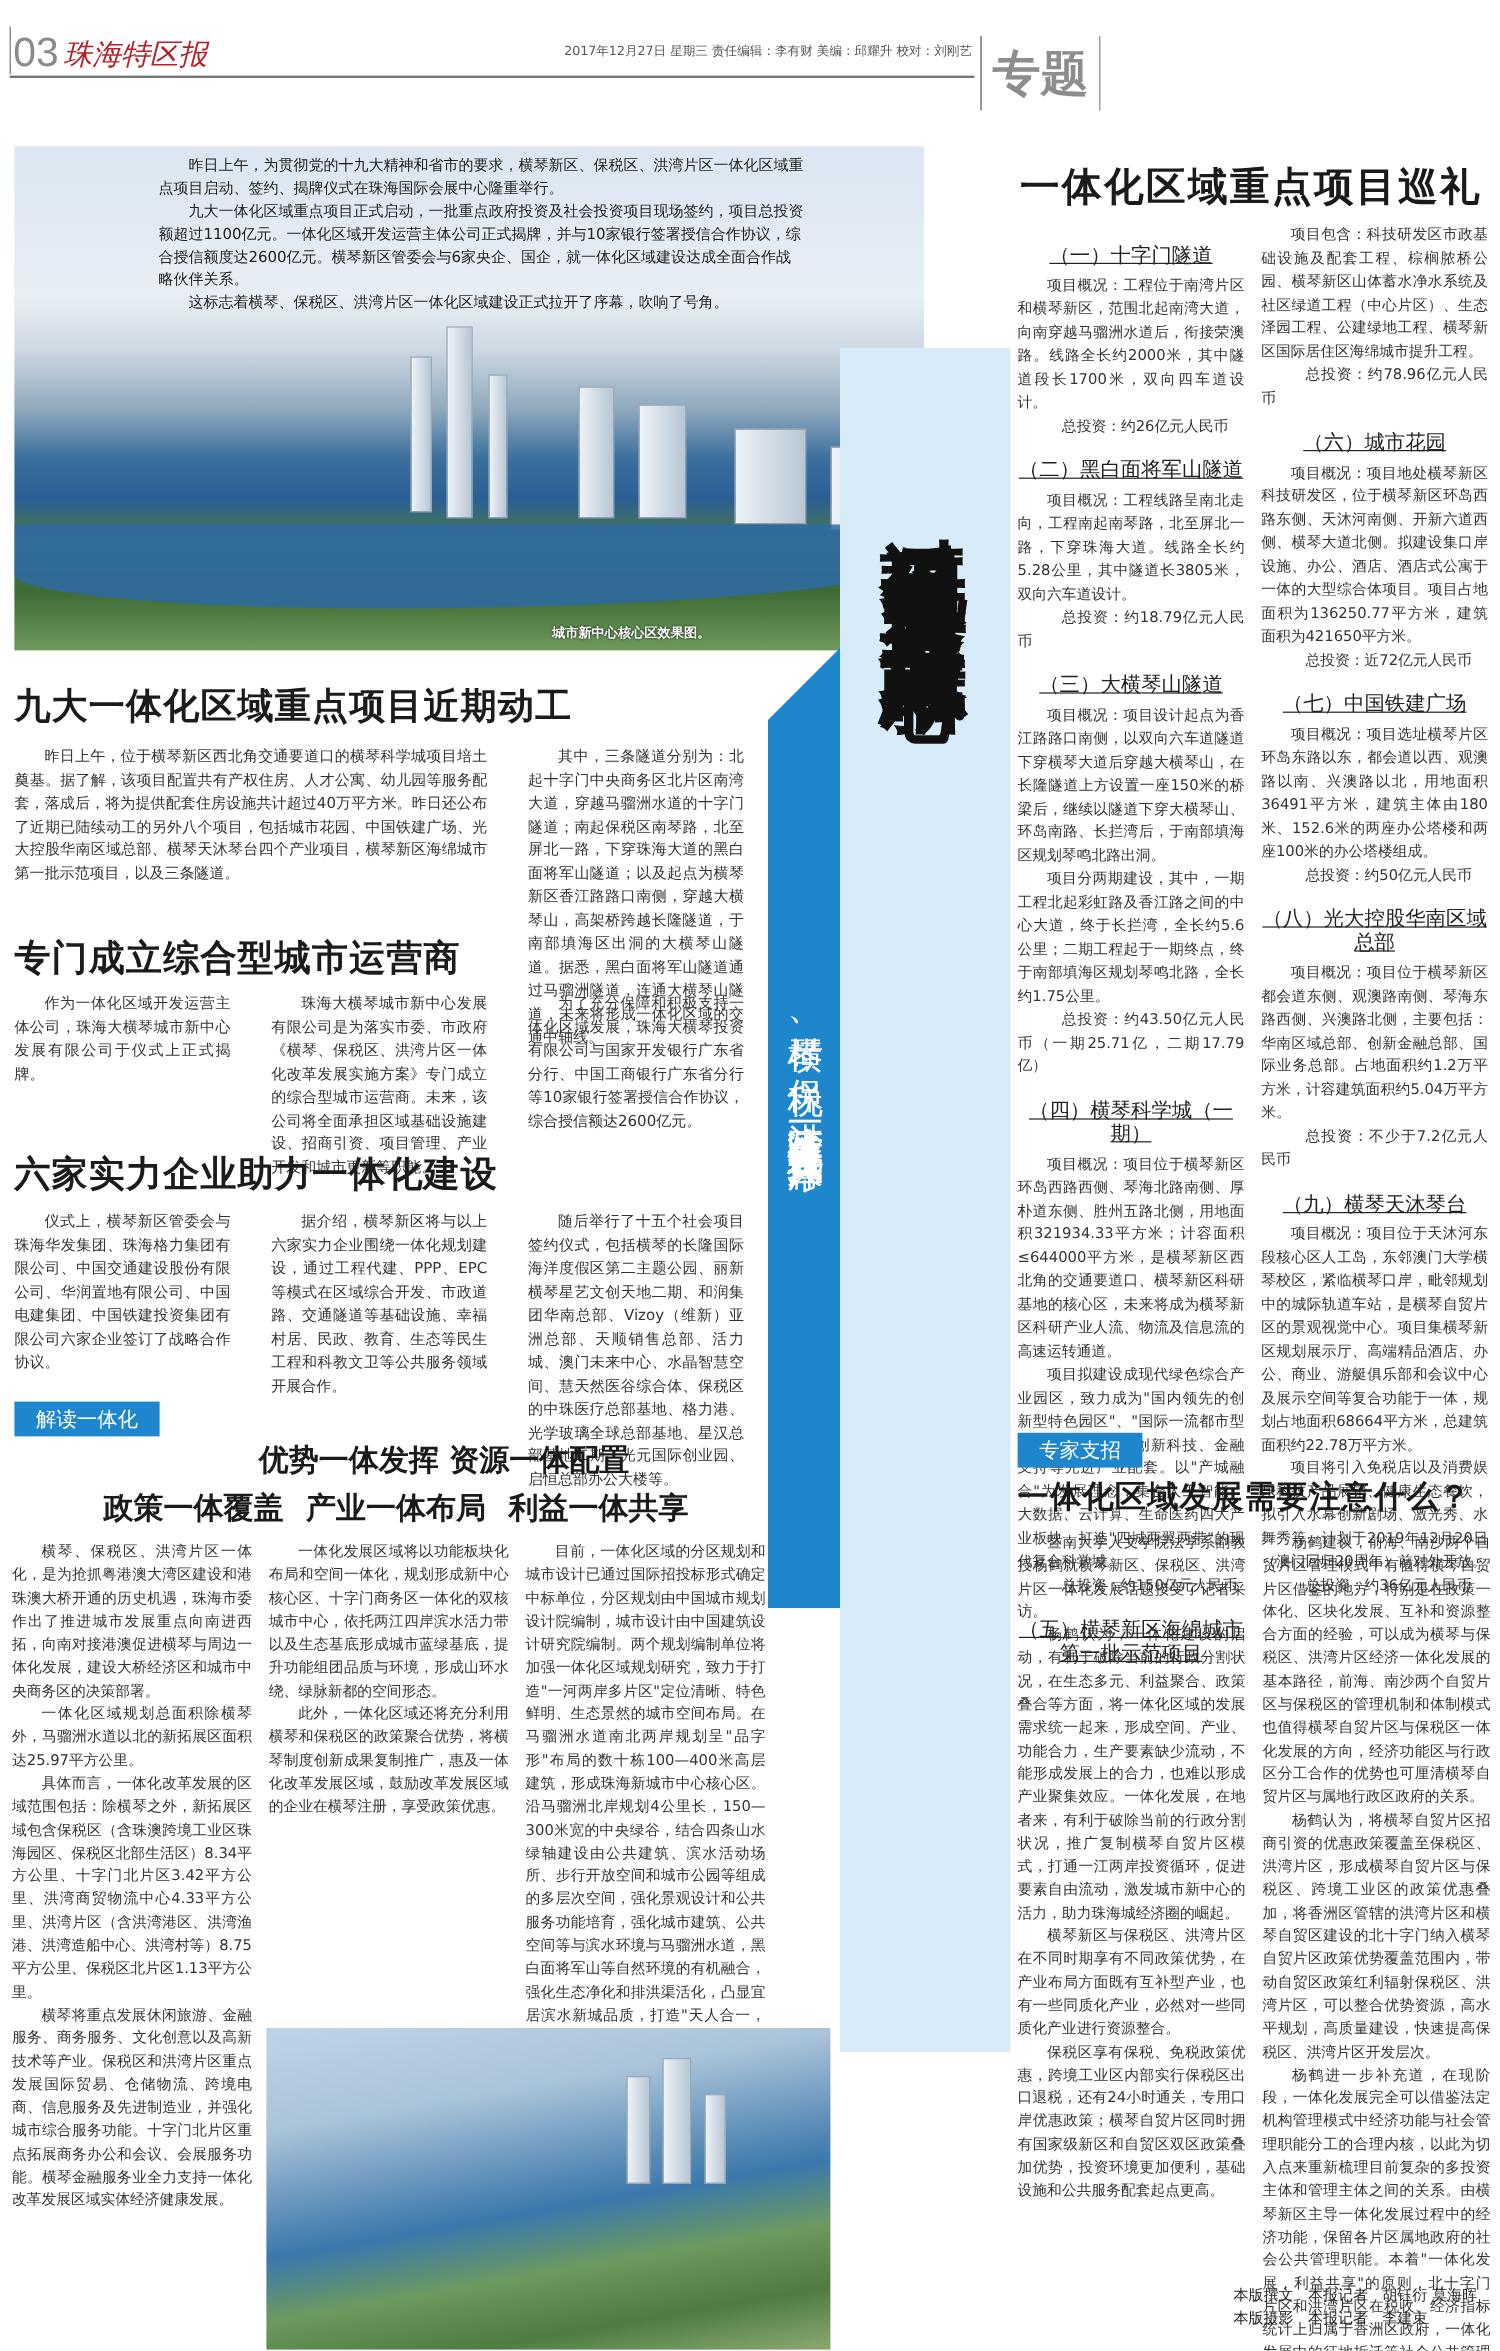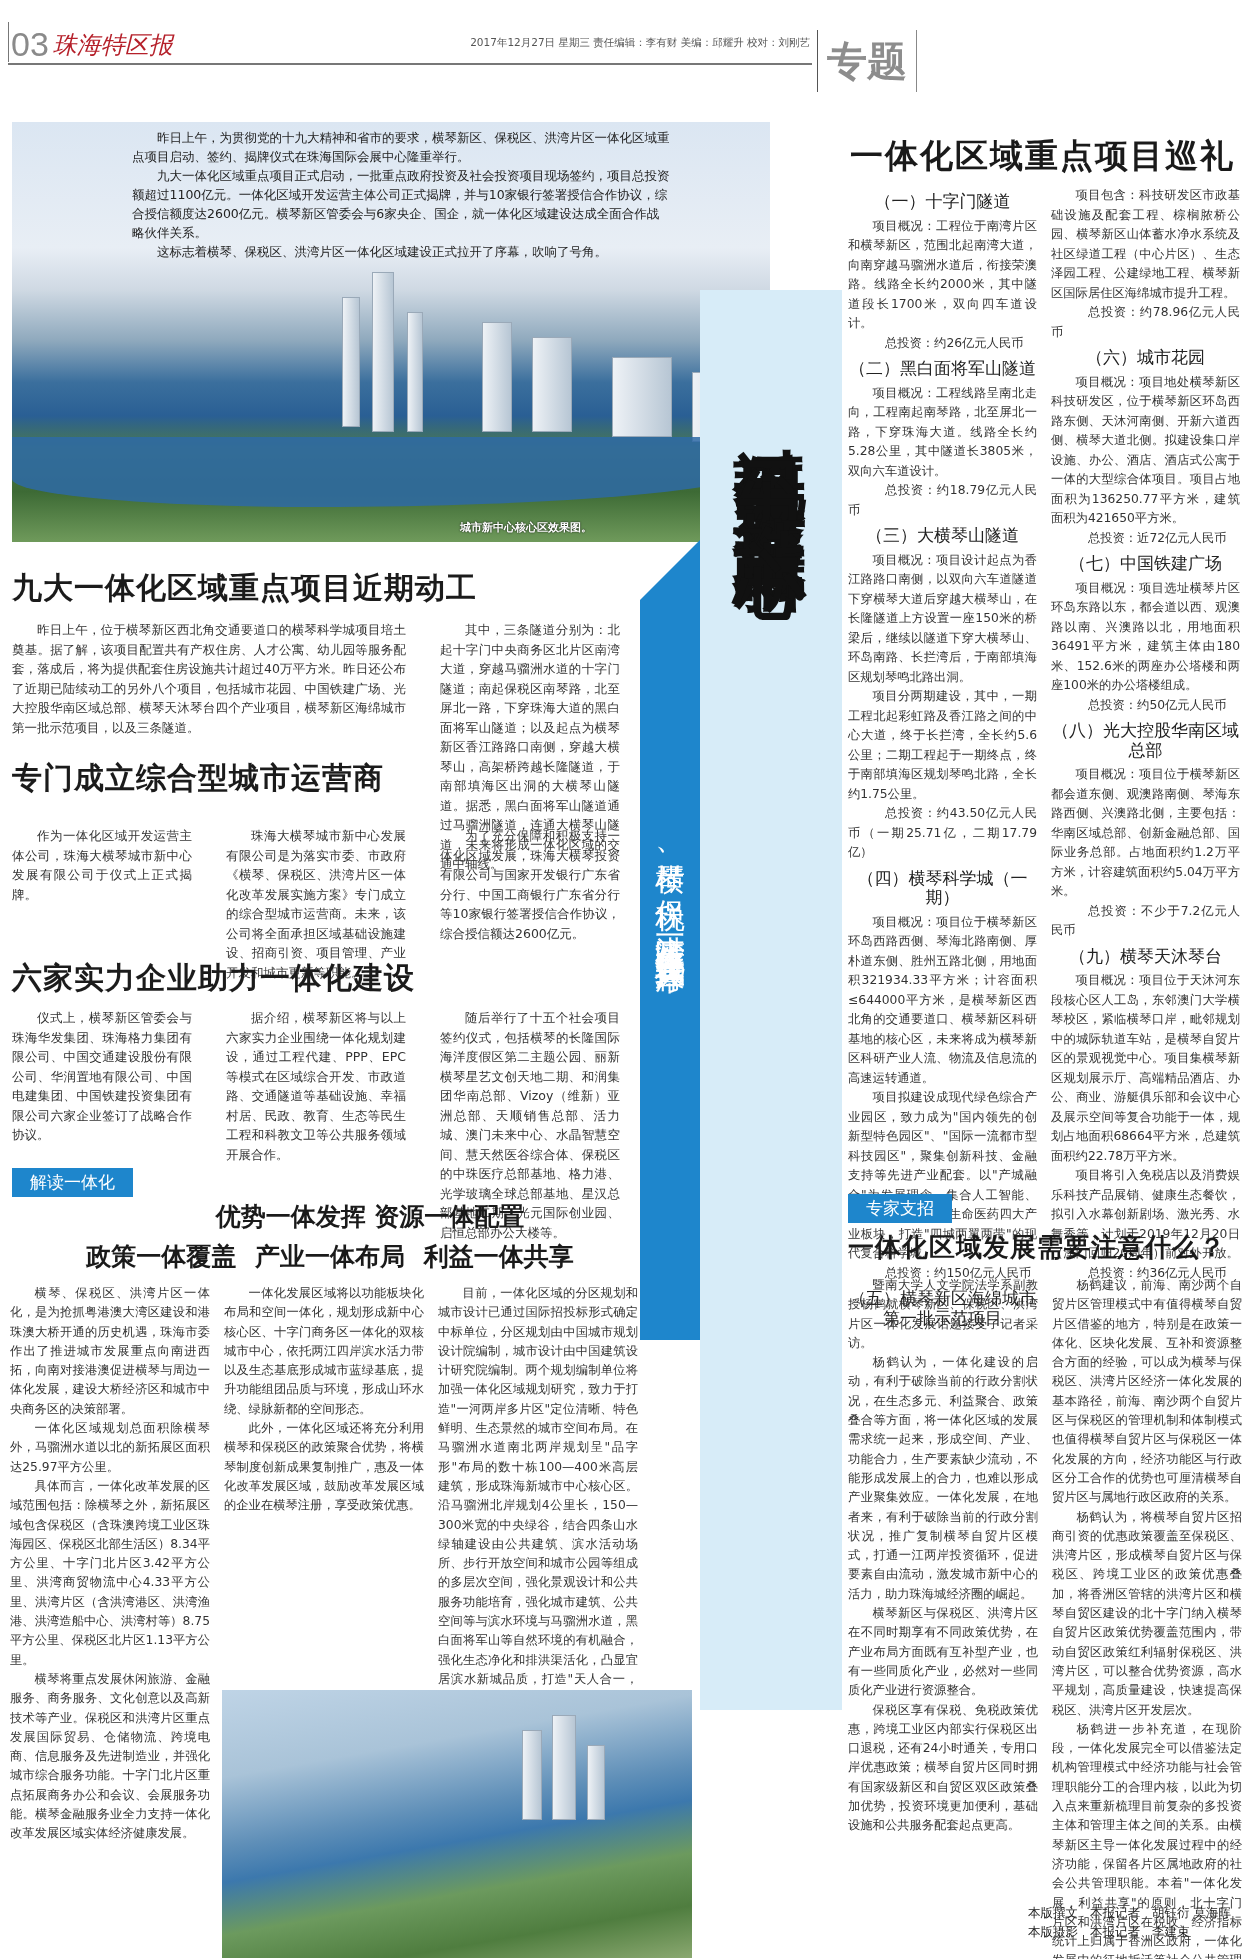--- a/index.html
+++ b/index.html
@@ -22,21 +22,21 @@
   h2.sec { position: absolute; font-family: "DejaVu Serif", serif; font-weight: bold; color: #1b1b1b; letter-spacing: 1px; }
   .col3 { position: absolute; display: grid; grid-template-columns: 1fr 1fr 1fr; column-gap: 34px; font-size: 12.5px; line-height: 19.5px; color: #333; }
   .col3 p { text-indent: 2em; text-align: justify; }
   .blue-vert { left: 640px; top: 540px; width: 60px; height: 800px; background: #1e86cc; clip-path: polygon(0 60px, 60px 0, 60px 100%, 0 100%); }
   .blue-vert-text { left: 648px; top: 840px; width: 44px; writing-mode: vertical-rl; font-size: 30px; color: #fff; letter-spacing: 2px; line-height: 44px; }
   .headline-band { left: 700px; top: 290px; width: 142px; height: 1420px; background: #d7ecf8; }
   .headline-vert { left: 705px; top: 390px; width: 132px; writing-mode: vertical-rl; font-family: "DejaVu Serif", serif; font-weight: bold; font-size: 72px; color: #111; line-height: 132px; letter-spacing: 4px; }
   .right-title { left: 850px; top: 134px; font-size: 33px; font-weight: bold; color: #1a1a1a; letter-spacing: 2px; }
   .right-cols { position: absolute; left: 848px; top: 186px; width: 392px; display: grid; grid-template-columns: 1fr 1fr; column-gap: 14px; font-size: 12.3px; line-height: 19.5px; color: #333; }
   .right-cols p { text-indent: 2em; text-align: justify; }
-  .right-cols h4 { font-weight: normal; font-size: 17px; text-align: center; margin: 6px 0 5px; color: #222; }
+  .right-cols h4 { font-weight: normal; font-size: 17px; text-align: center; margin: 18px 0 5px; color: #222; text-decoration: underline; }
   .right-cols .invest { text-indent: 3em; }
   .tag { position: absolute; background: #1e86cc; color: #fff; font-size: 17px; padding: 3px 18px; }
   .expert-title { left: 848px; top: 1230px; font-size: 26px; font-weight: bold; color: #1a1a1a; letter-spacing: 1px; }
   .expert-cols { position: absolute; left: 848px; top: 1276px; width: 394px; display: grid; grid-template-columns: 1fr 1fr; column-gap: 14px; font-size: 12.3px; line-height: 19.3px; color: #333; }
   .expert-cols p { text-indent: 2em; text-align: justify; }
   .reading-title1 { left: 120px; top: 1200px; width: 500px; text-align: center; font-size: 25px; font-weight: bold; color: #1a1a1a; }
   .reading-title2 { left: 10px; top: 1240px; width: 640px; text-align: center; font-size: 25px; font-weight: bold; color: #1a1a1a; word-spacing: 10px; }
   .reading-cols { position: absolute; left: 10px; top: 1284px; width: 628px; display: grid; grid-template-columns: 1fr 1fr 1fr; column-gap: 14px; font-size: 12.3px; line-height: 19.3px; color: #333; }
   .reading-cols p { text-indent: 2em; text-align: justify; }
   .bottom-photo { left: 222px; top: 1690px; width: 470px; height: 268px; background: linear-gradient(170deg, #bfd4e6 0%, #a9c3d8 25%, #5f8fb8 45%, #3c78ad 55%, #6c9a5e 70%, #4f7d3f 85%, #8aa870 100%); overflow: hidden; }
@@ -78,21 +78,21 @@
   <p>这标志着横琴、保税区、洪湾片区一体化区域建设正式拉开了序幕，吹响了号角。</p>
 </div>
 <div class="abs photo-caption">城市新中心核心区效果图。</div>
 
 <h2 class="sec" style="left:12px;top:568px;font-size:30px;">九大一体化区域重点项目近期动工</h2>
 <div class="col3" style="left:12px;top:620px;width:608px;">
   <p style="grid-column: span 2;">昨日上午，位于横琴新区西北角交通要道口的横琴科学城项目培土奠基。据了解，该项目配置共有产权住房、人才公寓、幼儿园等服务配套，落成后，将为提供配套住房设施共计超过40万平方米。昨日还公布了近期已陆续动工的另外八个项目，包括城市花园、中国铁建广场、光大控股华南区域总部、横琴天沐琴台四个产业项目，横琴新区海绵城市第一批示范项目，以及三条隧道。</p>
   <p>其中，三条隧道分别为：北起十字门中央商务区北片区南湾大道，穿越马骝洲水道的十字门隧道；南起保税区南琴路，北至屏北一路，下穿珠海大道的黑白面将军山隧道；以及起点为横琴新区香江路路口南侧，穿越大横琴山，高架桥跨越长隆隧道，于南部填海区出洞的大横琴山隧道。据悉，黑白面将军山隧道通过马骝洲隧道，连通大横琴山隧道，未来将形成一体化区域的交通中轴线。</p>
 </div>
 
-<h2 class="sec" style="left:12px;top:758px;font-size:30px;">专门成立综合型城市运营商</h2>
+<h2 class="sec" style="left:12px;top:778px;font-size:30px;">专门成立综合型城市运营商</h2>
 <div class="col3" style="left:12px;top:826px;width:608px;">
   <p>作为一体化区域开发运营主体公司，珠海大横琴城市新中心发展有限公司于仪式上正式揭牌。</p>
   <p>珠海大横琴城市新中心发展有限公司是为落实市委、市政府《横琴、保税区、洪湾片区一体化改革发展实施方案》专门成立的综合型城市运营商。未来，该公司将全面承担区域基础设施建设、招商引资、项目管理、产业开发和城市更新等职能。</p>
   <p>为了充分保障和积极支持一体化区域发展，珠海大横琴投资有限公司与国家开发银行广东省分行、中国工商银行广东省分行等10家银行签署授信合作协议，综合授信额达2600亿元。</p>
 </div>
 
 <h2 class="sec" style="left:12px;top:958px;font-size:30px;">六家实力企业助力一体化建设</h2>
 <div class="col3" style="left:12px;top:1008px;width:608px;">
   <p>仪式上，横琴新区管委会与珠海华发集团、珠海格力集团有限公司、中国交通建设股份有限公司、华润置地有限公司、中国电建集团、中国铁建投资集团有限公司六家企业签订了战略合作协议。</p>
   <p>据介绍，横琴新区将与以上六家实力企业围绕一体化规划建设，通过工程代建、PPP、EPC等模式在区域综合开发、市政道路、交通隧道等基础设施、幸福村居、民政、教育、生态等民生工程和科教文卫等公共服务领域开展合作。</p>

